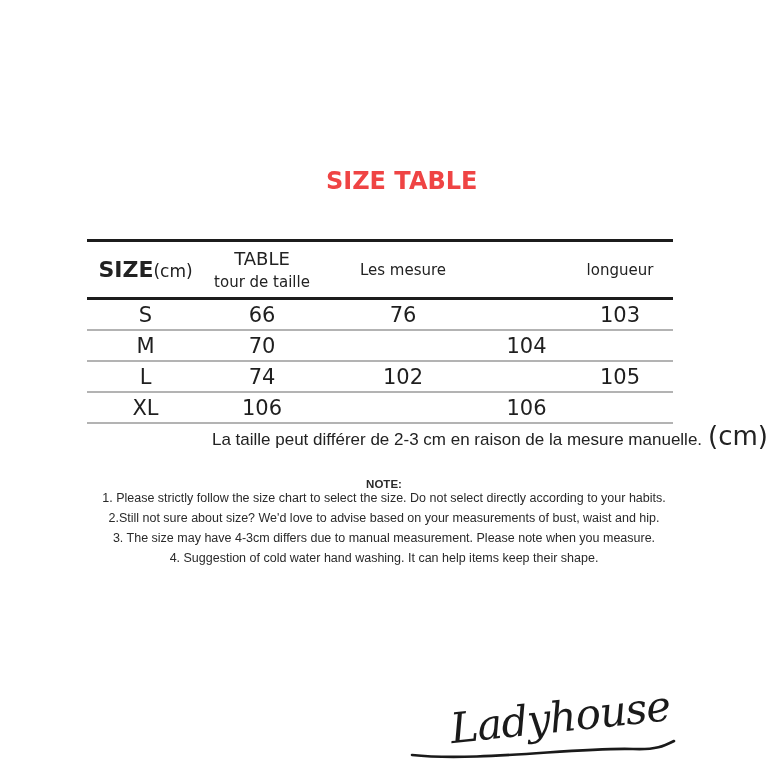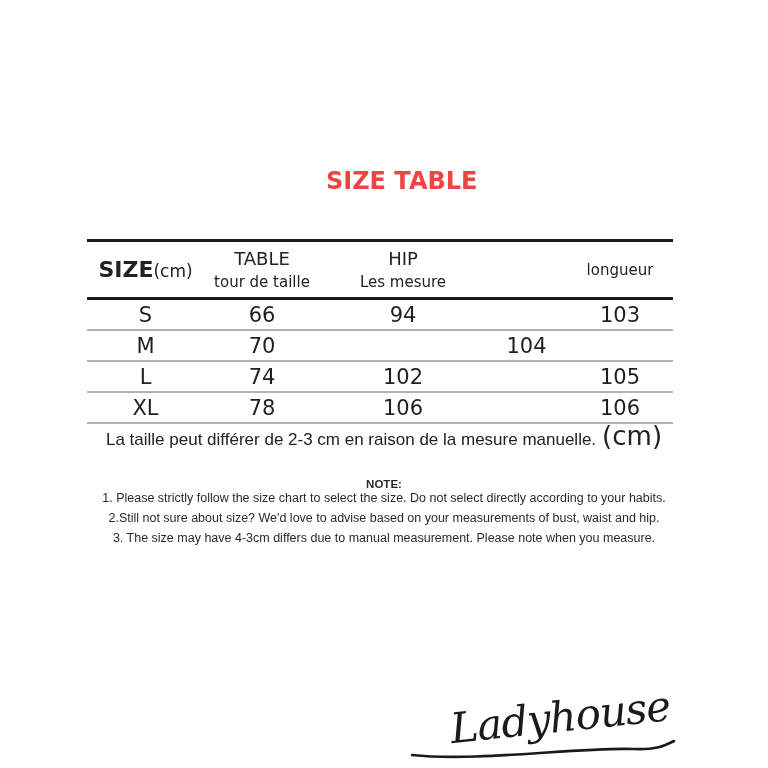--- a/index.html
+++ b/index.html
@@ -55,21 +55,21 @@
   .col-head .fr { font-size: 15px; line-height: 22px; }
   .pants-head .en { word-spacing: 6px; }
   .t-row .cell { font-size: 21px; color: #1f1f1f; }
 
   
   .disclaimer {
     position: absolute;
     left: 0;
     top: 421px;
     width: 768px;
-    text-align: center;
+    text-align: right;
     white-space: nowrap;
   }
   .disclaimer .txt { font-size: 17px; font-family: "Liberation Sans", sans-serif; }
   .disclaimer .unit { font-size: 26px; margin-left: 6px; }
 
   
   .note-heading {
     position: absolute;
     left: 0;
     top: 478px;
@@ -116,33 +116,32 @@
 
     <div class="t-header">
       <div class="cell size-head">
         <span>SIZE</span><span class="unit">(cm)</span>
       </div>
       <div class="cell col-head">
         <span class="en">TABLE</span>
         <span class="fr">tour de taille</span>
       </div>
       <div class="cell col-head">
-        <span class="en">HIP</span>
         <span class="fr">Les mesure</span>
       </div>
       <div class="cell"></div>
       <div class="cell col-head pants-head">
         <span class="fr">longueur</span>
       </div>
     </div>
 
     <div class="t-row">
       <div class="cell">S</div>
       <div class="cell">66</div>
-      <div class="cell">94</div>
+      <div class="cell">76</div>
       <div class="cell"></div>
       <div class="cell">103</div>
     </div>
 
     <div class="t-row">
       <div class="cell">M</div>
       <div class="cell">70</div>
       <div class="cell"></div>
       <div class="cell">104</div>
     </div>
@@ -150,38 +149,38 @@
     <div class="t-row">
       <div class="cell">L</div>
       <div class="cell">74</div>
       <div class="cell">102</div>
       <div class="cell"></div>
       <div class="cell">105</div>
     </div>
 
     <div class="t-row">
       <div class="cell">XL</div>
-      <div class="cell">78</div>
       <div class="cell">106</div>
       <div class="cell"></div>
       <div class="cell">106</div>
     </div>
 
   </div>
 
   <div class="disclaimer">
     <span class="txt">La taille peut différer de 2-3 cm en raison de la mesure manuelle.</span><span class="unit">(cm)</span>
   </div>
 
   <div class="note-heading">NOTE:</div>
 
   <div class="notes">
     <div>1. Please strictly follow the size chart to select the size. Do not select directly according to your habits.</div>
     <div>2.Still not sure about size? We'd love to advise based on your measurements of bust, waist and hip.</div>
     <div>3. The size may have 4-3cm differs due to manual measurement. Please note when you measure.</div>
+    <div>4. Suggestion of cold water hand washing. It can help items keep their shape.</div>
   </div>
 
   <div class="brand">
     <svg width="372" height="130" viewBox="0 0 372 130">
       <text class="logo-text" x="52" y="95" transform="rotate(-6 150 80)">Ladyhouse</text>
       <path d="M 14 117 C 80 124, 180 109, 235 111 C 258 112, 266 108, 276 103" fill="none" stroke="#1a1a1a" stroke-width="2.6" stroke-linecap="round"></path>
     </svg>
   </div>
 
 </div>

